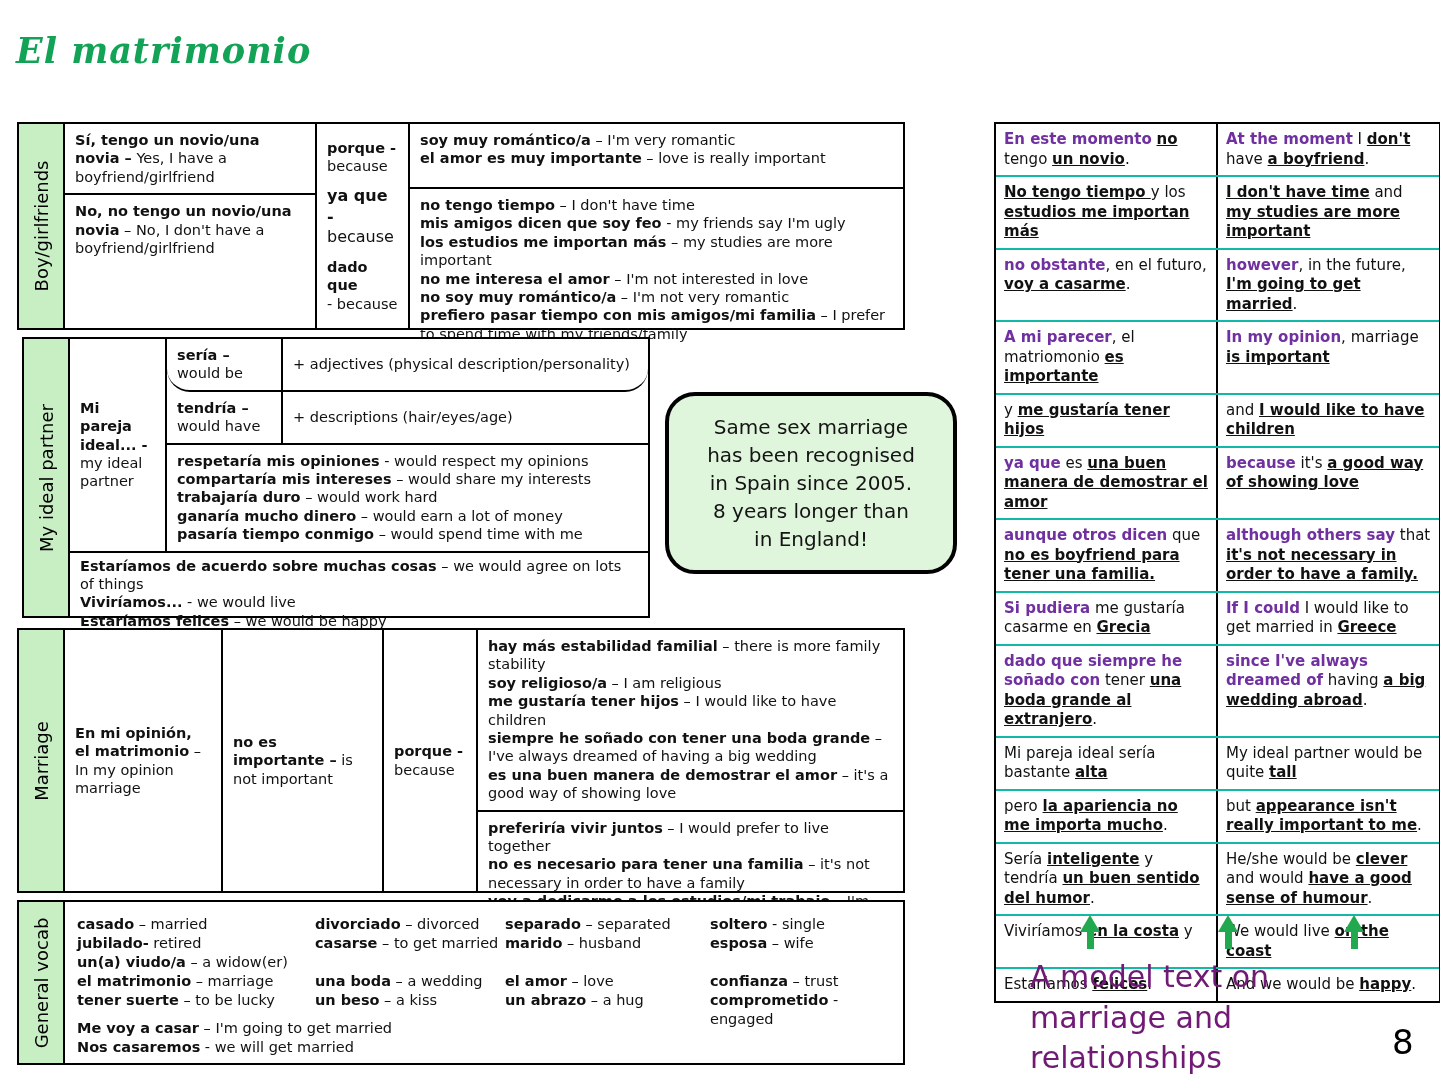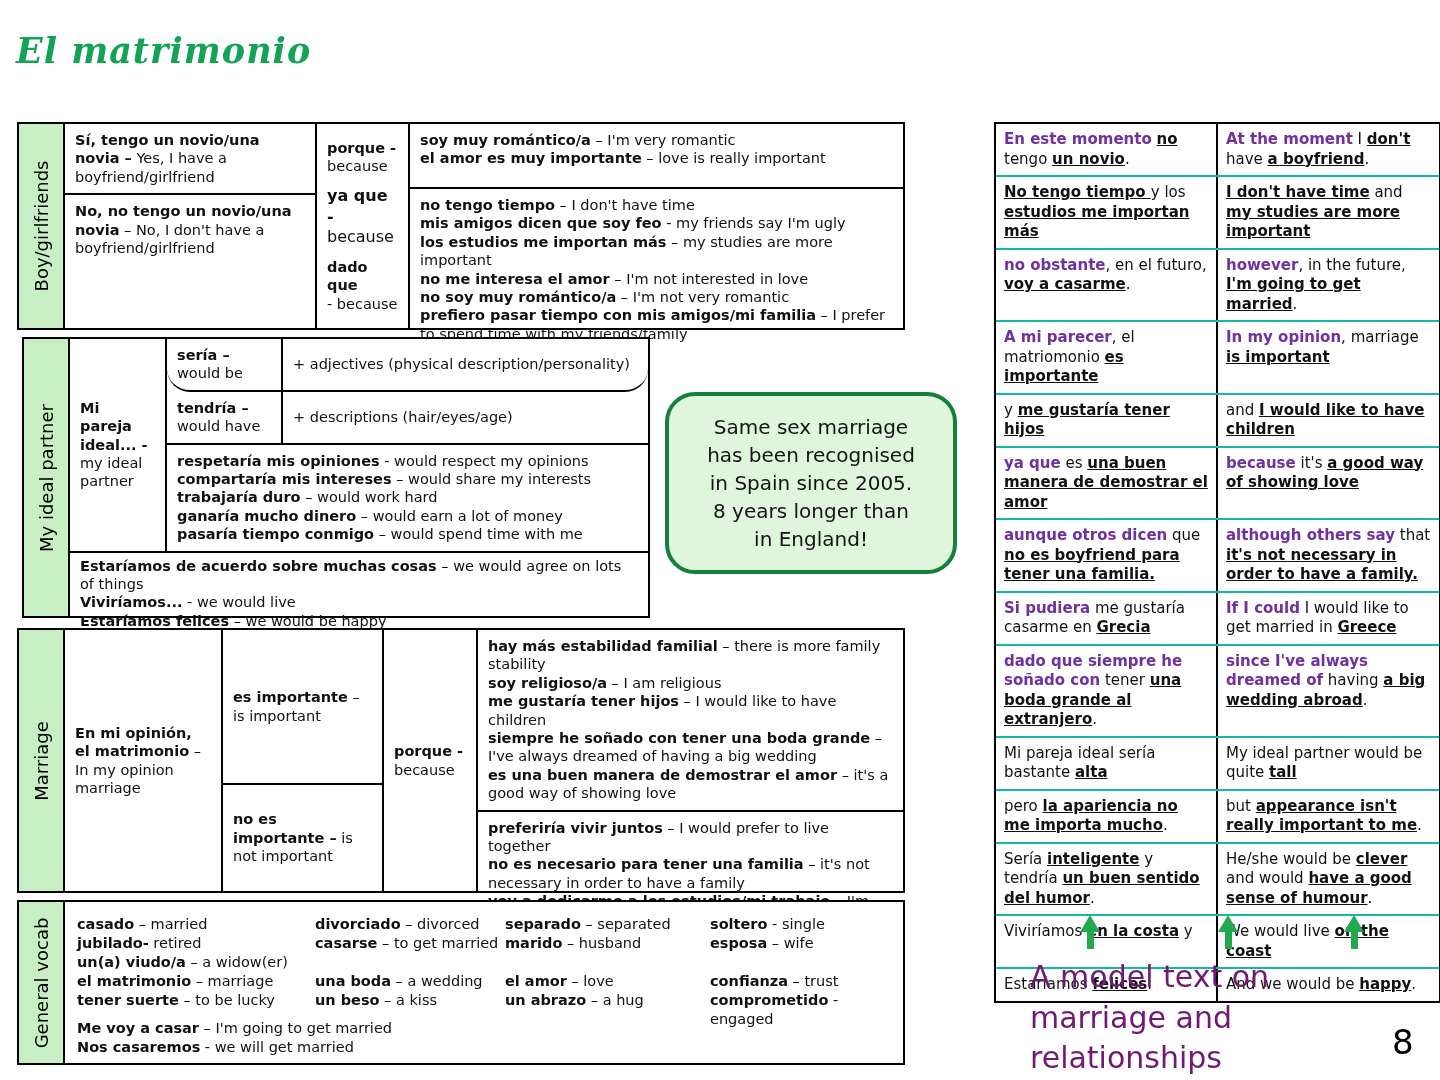--- a/index.html
+++ b/index.html
@@ -65,21 +65,21 @@
   #t4 .grid {
     flex:1; display:grid; grid-template-columns:238px 190px 205px 1fr;
     align-content:start; padding:13px 6px 6px 12px; font-size:14.5px; line-height:1.3;
   }
   #t4 .vcell { min-height:19px; }
   #t4 .vspan { grid-column:1 / -1; }
 
   
   #bubble {
     position:absolute; left:665px; top:392px; width:292px; height:182px;
-    background:#dff5dc; border:4px solid #15803d; border-radius:30px;
+    background:#dff5dc; border:4px solid #000000; border-radius:30px;
     display:flex; align-items:center; justify-content:center;
     font-size:20px; line-height:1.4; text-align:center; white-space:pre-line; color:#141414;
   }
 
   
   #mt { position:absolute; left:994px; top:122px; width:447px; border:2px solid #000; background:#fff; }
   .mrow { display:flex; }
   .mrow + .mrow { border-top:2px solid #14b8a6; }
   .mcell { flex:0 0 222px; border-right:2px solid #000; padding:6px 8px; font-size:15px; line-height:1.3; }
   .mcell.men { flex:1; border-right:none; }
@@ -195,23 +195,20 @@
 </div>
 
 <div class="tbl" id="t3">
   <div class="lblcol">
       <span>Marriage</span>
     </div>
   <div class="cell opinion br vcenter">
       <div class="ln"><span class="s-b">En mi opinión, el matrimonio</span><span> – In my opinion marriage</span></div>
     </div>
   <div class="colB br">
-    <div class="cell r1 bb vcenter">
-        <div class="ln"><span class="s-b">es importante</span><span> – is important</span></div>
-      </div>
     <div class="cell r2 vcenter">
         <div class="ln"><span class="s-b">no es importante –</span><span> is not important</span></div>
       </div>
   </div>
   <div class="cell porque br vcenter">
       <div class="ln"><span class="s-b">porque -</span></div>
       <div class="ln"><span>because</span></div>
     </div>
   <div class="colD">
     <div class="cell r1 bb">

